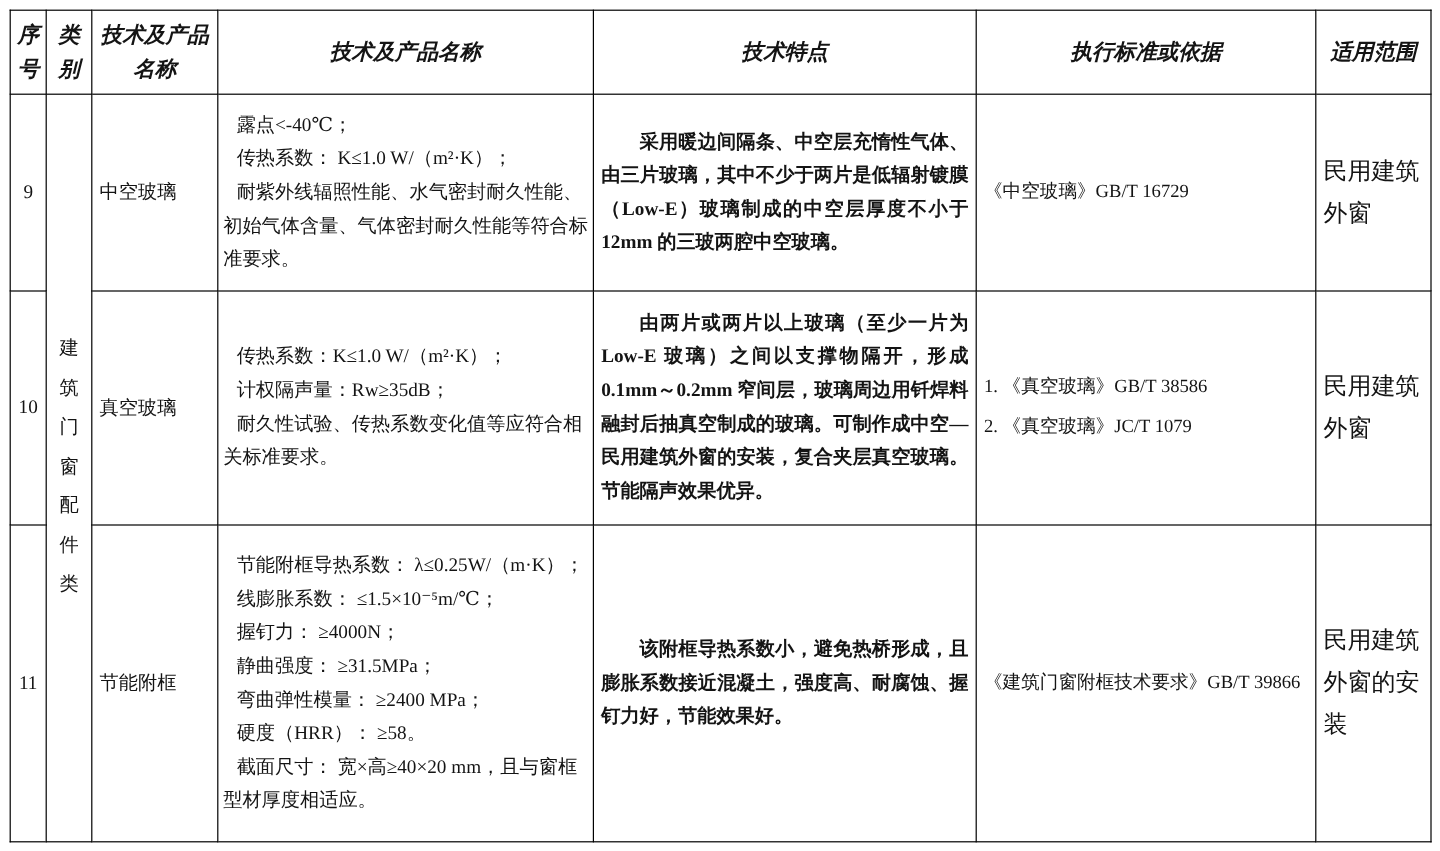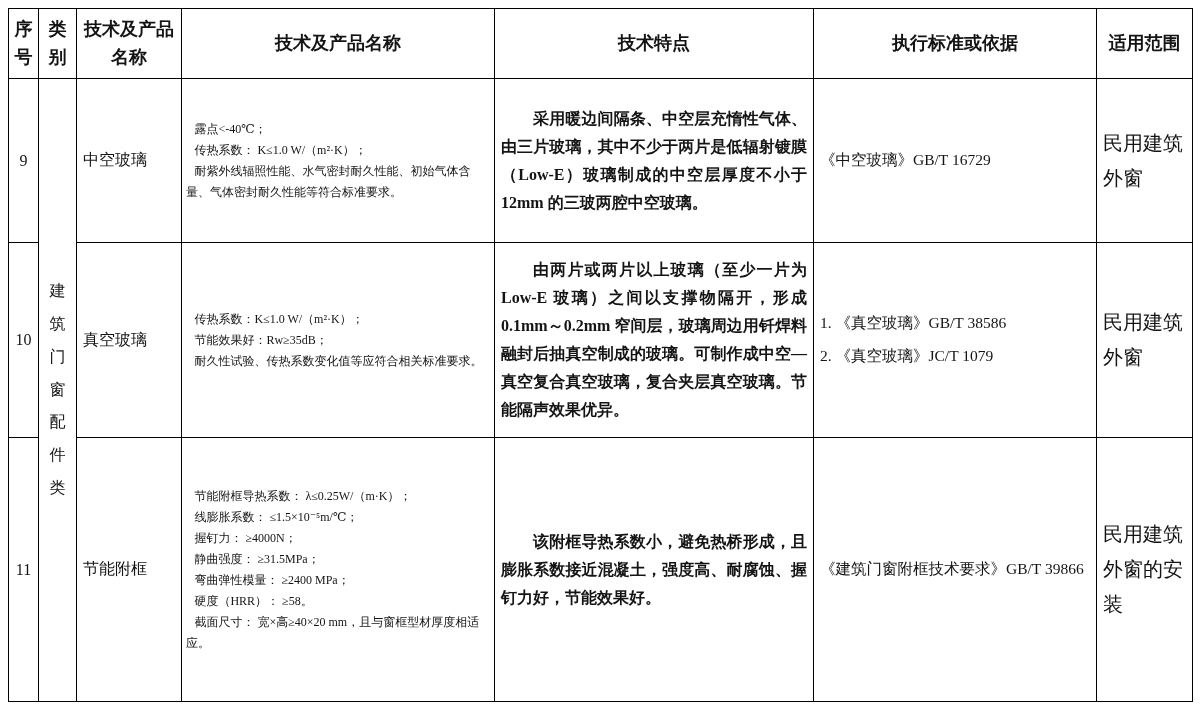--- a/index.html
+++ b/index.html
@@ -18,21 +18,21 @@
   col.w-no   { width: 30px; }
   col.w-cat  { width: 38px; }
   col.w-prod { width: 105px; }
   col.w-perf { width: 313px; }
   col.w-feat { width: 319px; }
   col.w-std  { width: 283px; }
   col.w-scope{ width: 96px; }
 
   th, td { border: 1px solid #000; vertical-align: middle; }
 
-  tr.header-row { height: 70px; }
+  tr.header-row { height: 70px; font-style: italic; }
   tr.row-9  { height: 164px; }
   tr.row-10 { height: 195px; }
   tr.row-11 { height: 264px; }
 
   th.h-cell {
     font-size: 18px;
     font-weight: bold;
     text-align: center;
     line-height: 1.55;
     padding: 2px 1px;
@@ -50,21 +50,21 @@
     word-break: break-all;
     text-align: center;
   }
   td.c-prod {
     font-size: 16px;
     padding-left: 6px;
     text-align: left;
   }
   td.c-perf { padding: 5px 4px 5px 4px; }
   .perf-item {
-    font-size: 12px;
+    font-size: 16px;
     line-height: 1.75;
     text-indent: 0.7em;
     white-space: pre-wrap;
   }
   td.c-feat { padding: 4px 6px; font-weight: bold; }
   .feat-text {
     font-size: 16px;
     line-height: 1.75;
     text-indent: 2em;
     text-align: justify;
@@ -124,25 +124,25 @@
       <td class="c-std">
         <div class="std-item">《中空玻璃》GB/T 16729</div>
       </td>
       <td class="c-scope">民用建筑外窗</td>
     </tr>
     <tr class="row-10">
       <td class="c-no">10</td>
       <td class="c-prod">真空玻璃</td>
       <td class="c-perf">
         <div class="perf-item">传热系数：K≤1.0 W/（m²·K）；</div>
-        <div class="perf-item">节能效果好：Rw≥35dB；</div>
+        <div class="perf-item">计权隔声量：Rw≥35dB；</div>
         <div class="perf-item">耐久性试验、传热系数变化值等应符合相关标准要求。</div>
       </td>
       <td class="c-feat">
-        <div class="feat-text">由两片或两片以上玻璃（至少一片为 Low-E 玻璃）之间以支撑物隔开，形成 0.1mm～0.2mm 窄间层，玻璃周边用钎焊料融封后抽真空制成的玻璃。可制作成中空—真空复合真空玻璃，复合夹层真空玻璃。节能隔声效果优异。</div>
+        <div class="feat-text">由两片或两片以上玻璃（至少一片为 Low-E 玻璃）之间以支撑物隔开，形成 0.1mm～0.2mm 窄间层，玻璃周边用钎焊料融封后抽真空制成的玻璃。可制作成中空—民用建筑外窗的安装，复合夹层真空玻璃。节能隔声效果优异。</div>
       </td>
       <td class="c-std">
         <div class="std-item">1. 《真空玻璃》GB/T 38586</div>
         <div class="std-item">2. 《真空玻璃》JC/T 1079</div>
       </td>
       <td class="c-scope">民用建筑外窗</td>
     </tr>
     <tr class="row-11">
       <td class="c-no">11</td>
       <td class="c-prod">节能附框</td>

